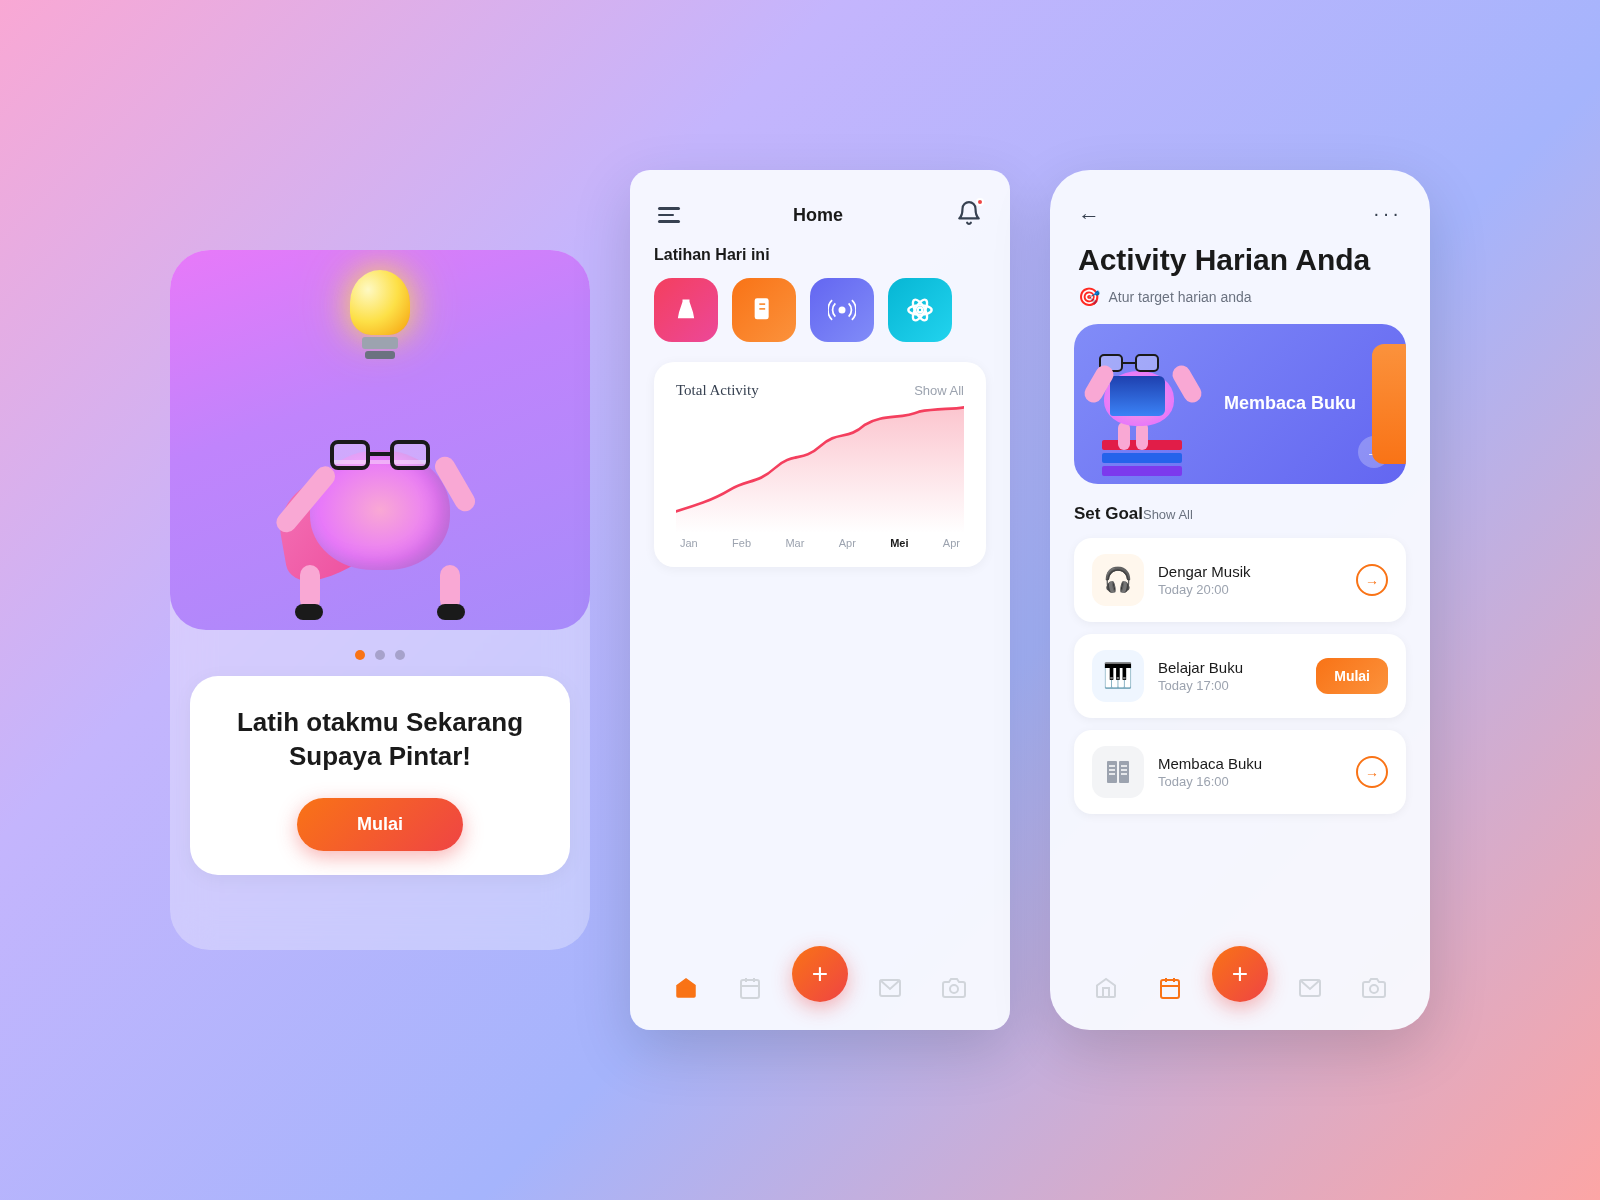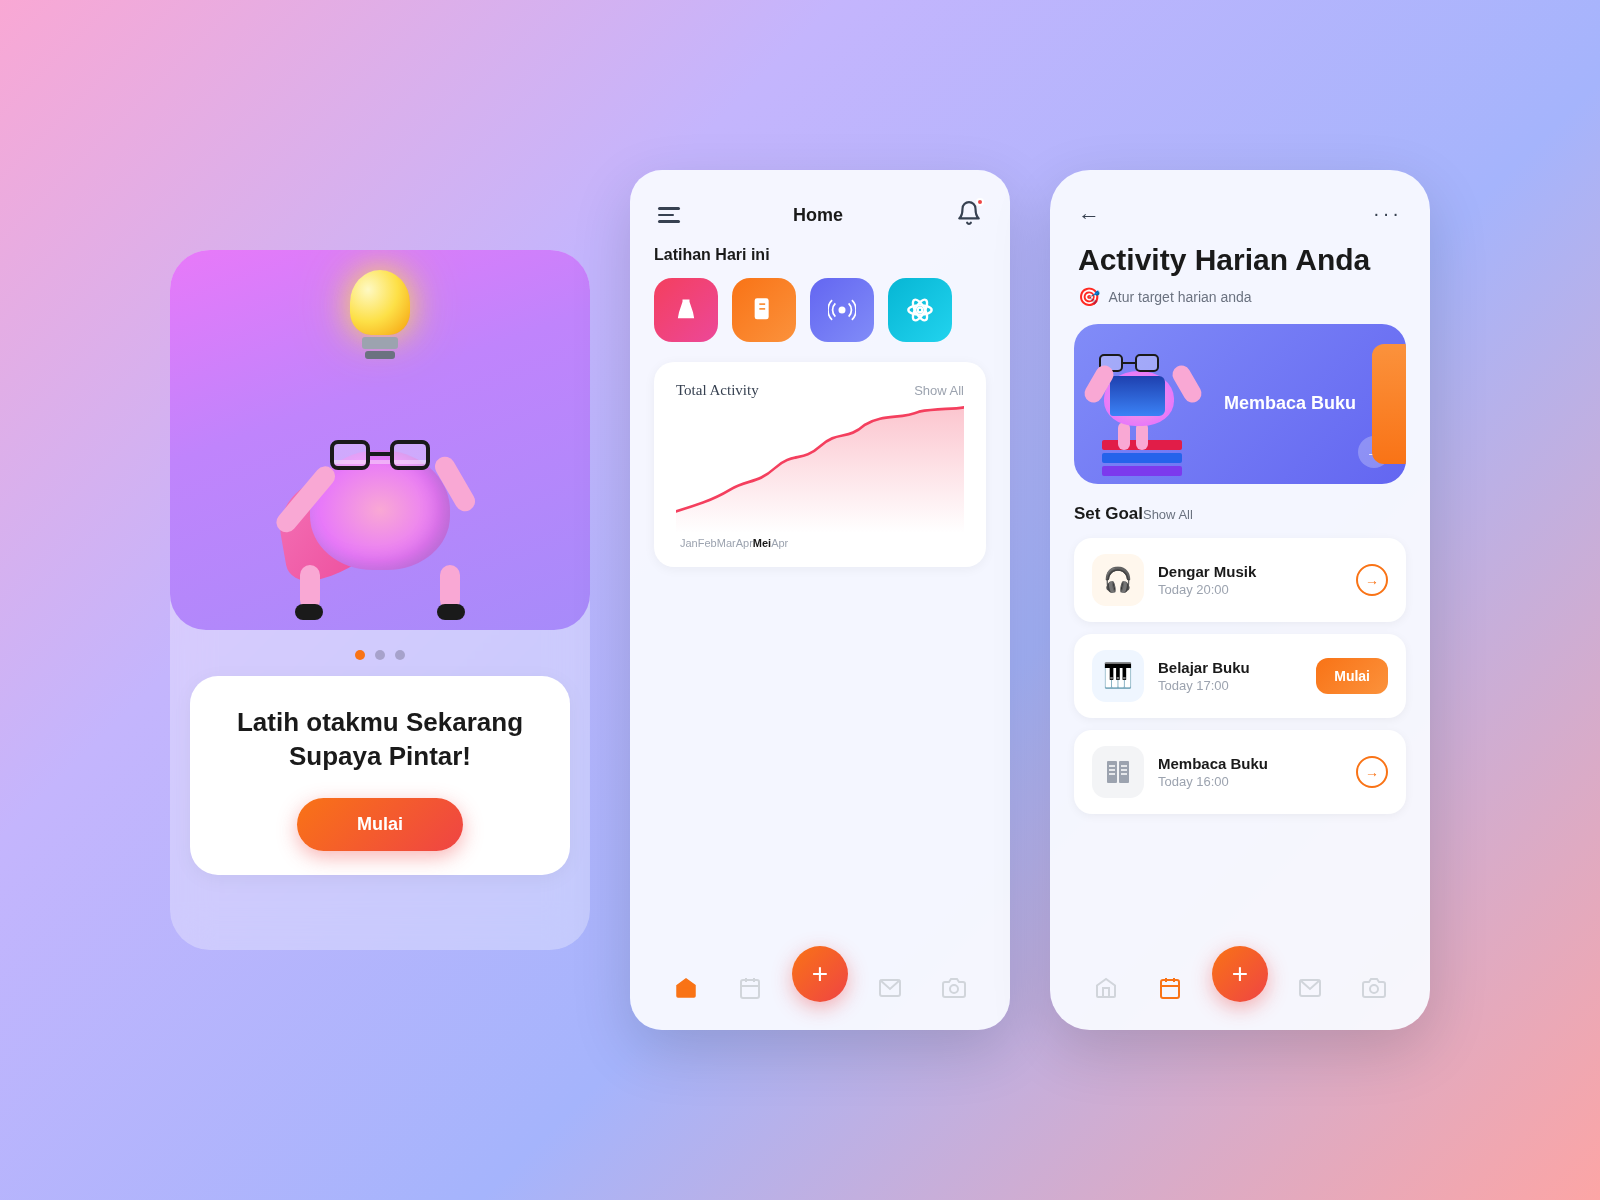--- a/index.html
+++ b/index.html
@@ -240,21 +240,21 @@
       font-weight: 600;
       cursor: pointer;
       box-shadow: 0 6px 20px rgba(239,68,68,0.4);
     }
 
     
     .screen2 {
       width: 380px;
       min-height: 860px;
       background: rgba(248,250,255,0.95);
-      border-radius: 32px;
+      border-radius: 20px;
       display: flex;
       flex-direction: column;
       box-shadow: 0 20px 60px rgba(0,0,0,0.15);
       overflow: hidden;
       position: relative;
     }
 
     .screen2-header {
       display: flex;
       align-items: center;
@@ -397,20 +397,21 @@
       overflow: hidden;
     }
 
     .chart-area svg {
       width: 100%;
       height: 100%;
     }
 
     .chart-months {
       display: flex;
+      justify-content: space-between;
       padding: 4px 4px 10px;
       font-size: 11px;
       color: #9ca3af;
     }
 
     .chart-months span.active {
       color: #1a1a1a;
       font-weight: 700;
     }
 
@@ -592,21 +593,21 @@
     }
 
     .gi-orange { background: #fff7ed; }
     .gi-blue { background: #eff6ff; }
     .gi-gray { background: #f3f4f6; }
 
     .goal-info { flex: 1; }
 
     .goal-name {
       font-size: 15px;
-      font-weight: 700;
+      font-weight: 400;
       color: #1a1a1a;
       margin-bottom: 2px;
     }
 
     .goal-time {
       font-size: 13px;
       color: #9ca3af;
     }
 
     .goal-action {

